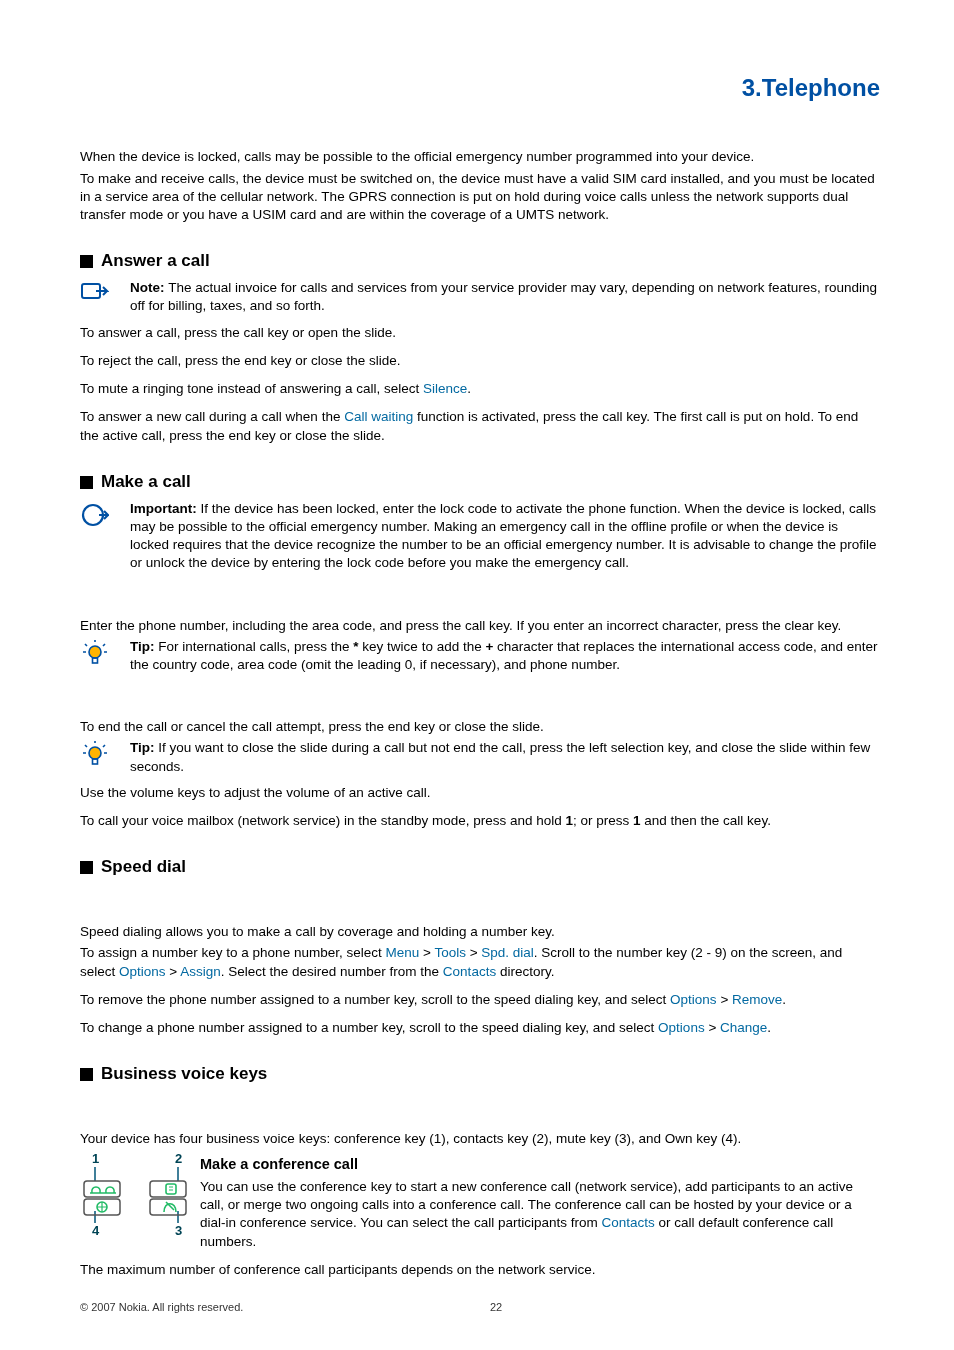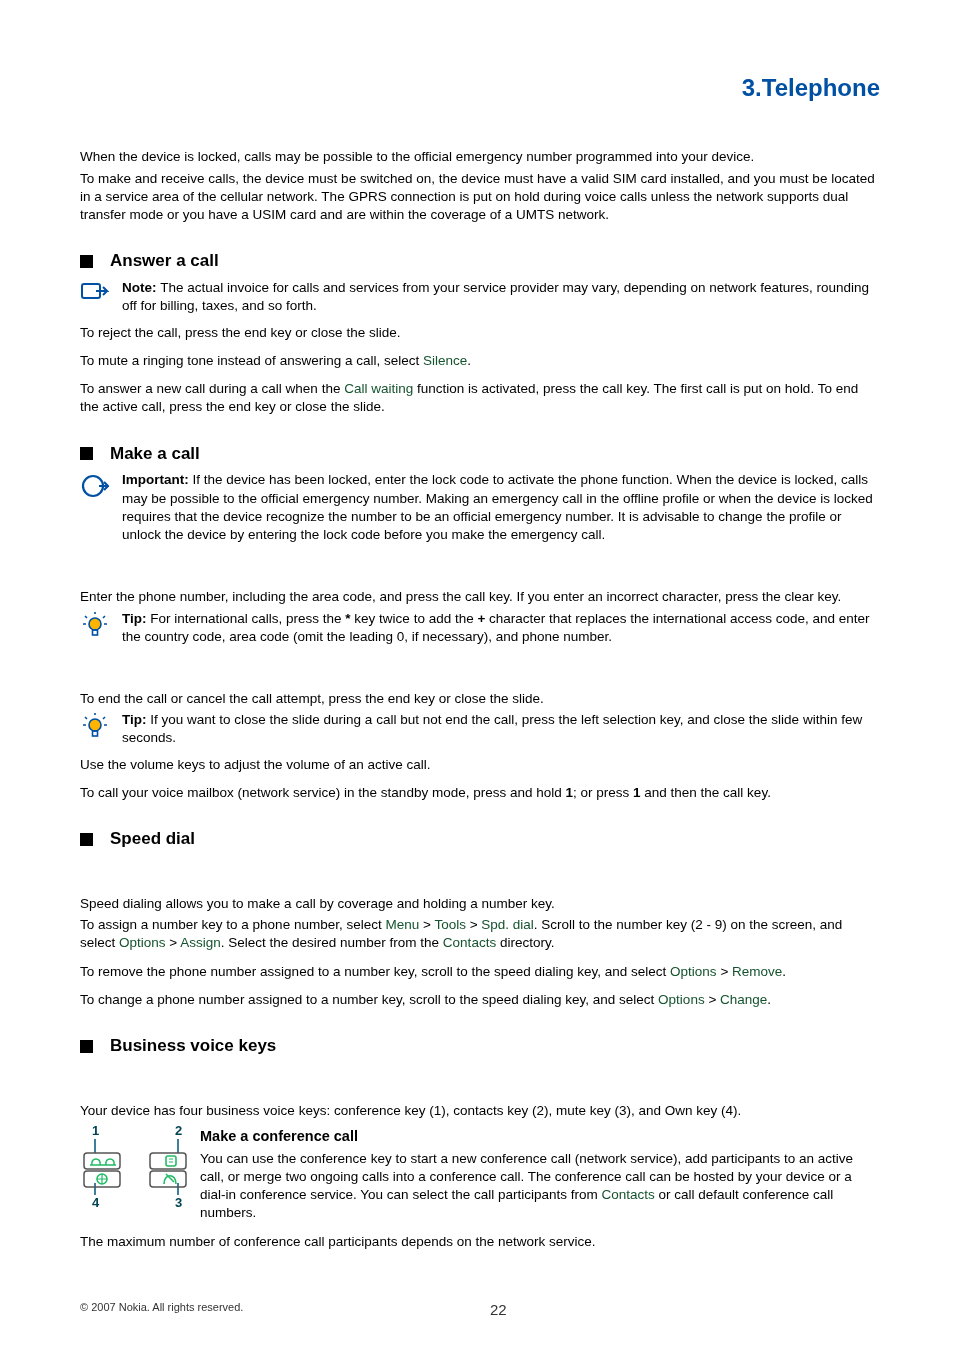--- a/index.html
+++ b/index.html
@@ -30,38 +30,38 @@
     width: 56px;
   }
   p { margin: 0 0 10px 0; }
   .para-tight { margin-bottom: 3px; margin-top: 44px; }
   .sec-head {
     font-size: 17px;
     font-weight: bold;
     margin: 26px 0 6px 0;
     display: flex;
     align-items: center;
-    gap: 17px;
+    gap: 8px;
   }
   .sec-head .square {
     width: 13px;
     height: 13px;
     background: #000;
     display: inline-block;
   }
   .subhead {
     font-weight: bold;
     font-size: 14.5px;
     margin: 4px 0 3px 0;
   }
-  .blue { color: #14532d; }
+  .blue { color: #0369a1; }
   .link { color: #0050a3; text-decoration: underline; }
   .icon-row {
     display: flex;
-    gap: 12px;
+    gap: 20px;
     align-items: flex-start;
     margin-bottom: 8px;
   }
   .icon-row .txt { flex: 1; }
   .icon-box {
     width: 30px;
     flex: 0 0 30px;
     display: flex;
     justify-content: center;
     padding-top: 2px;
@@ -79,21 +79,21 @@
     position: absolute;
     left: 80px;
     top: 1300px;
     font-size: 11px;
     color: #333;
   }
   .footer-pg {
     position: absolute;
     left: 490px;
     top: 1300px;
-    font-size: 15px;
+    font-size: 11px;
     color: #333;
   }
   svg { display: block; }
 </style>
 </head>
 <body>
 
 <div class="page">
 
   <h1 class="chapter-title">
@@ -113,20 +113,21 @@
       <svg width="28" height="22" viewBox="0 0 28 22">
         <rect x="1" y="3" width="18" height="14" rx="2" fill="none" stroke="#0050a3" stroke-width="2"></rect>
         <path d="M15 10 L26 10 L22 6 M26 10 L22 14" fill="none" stroke="#0050a3" stroke-width="2"></path>
       </svg>
     </div>
     <div class="txt">
       <b>Note:  </b><span>The actual invoice for calls and services from your service provider may vary, depending on network features, rounding off for billing, taxes, and so forth.</span>
     </div>
   </div>
 
+  <p>To answer a call, press the call key or open the slide.</p>
   <p>To reject the call, press the end key or close the slide.</p>
   <p>
     <span>To mute a ringing tone instead of answering a call, select </span><span class="blue">Silence</span><span>.</span>
   </p>
   <p>
     <span>To answer a new call during a call when the </span><span class="blue">Call waiting</span><span> function is activated, press the call key. The first call is put on hold. To end the active call, press the end key or close the slide.</span>
   </p>
 
   <div class="sec-head">
     <span class="square"></span>

